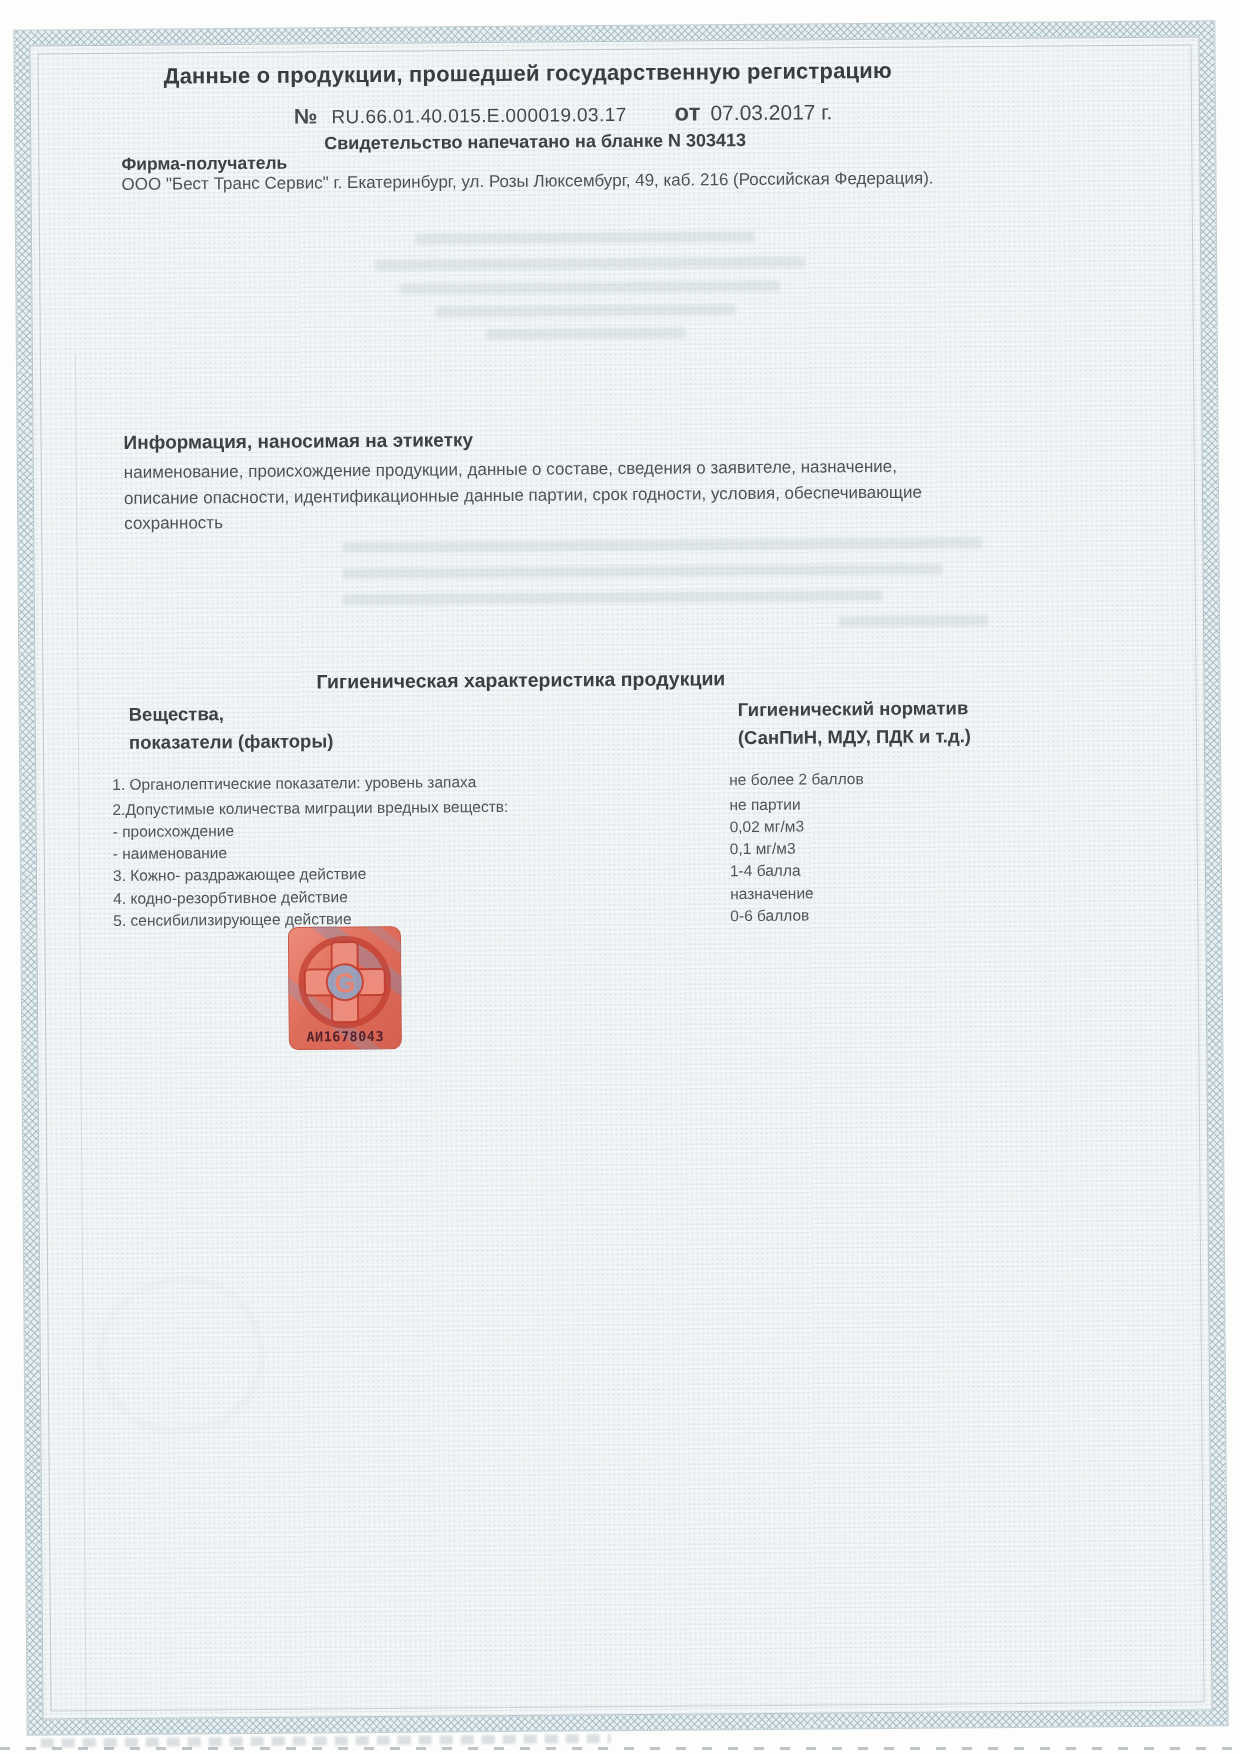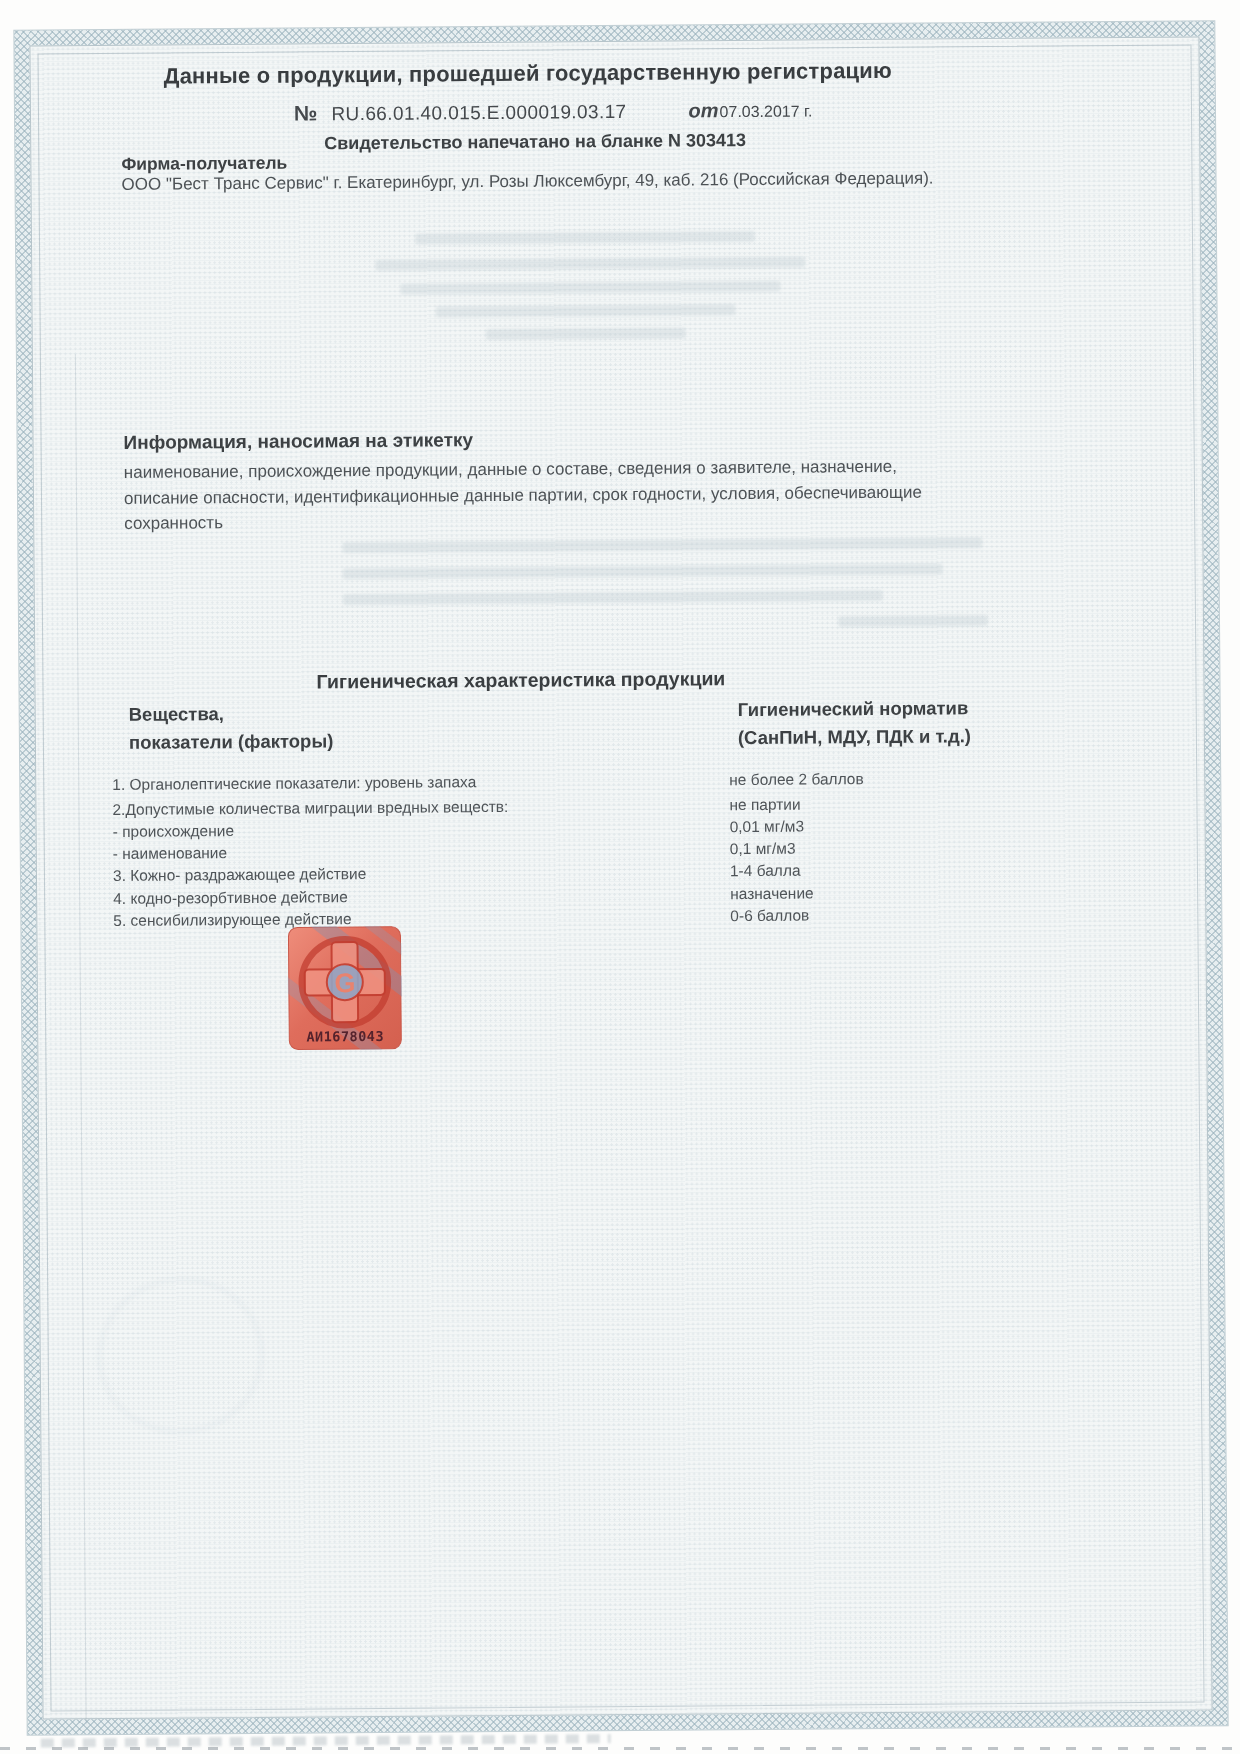--- a/index.html
+++ b/index.html
@@ -27,22 +27,22 @@
       #f3f6f6;
     background-size:5px 5px,auto,auto;
   }
   .paper::after{content:"";position:absolute;inset:7px;border:1px solid rgba(165,180,188,.6);}
   .content{position:absolute;inset:0;}
   .abs{position:absolute;white-space:nowrap;}
   .t-title{font-size:22px;font-weight:bold;color:#393d40;letter-spacing:.2px;}
   .reg{font-size:19px;color:#45494d;}
   .reg .no{font-size:21px;font-weight:bold;}
   .reg .num{margin-left:14px;letter-spacing:.4px;}
-  .reg .ot{margin-left:62px;font-size:20px;font-weight:bold;font-style:italic;}
-  .reg .date{margin-left:1px;font-size:16px;}
+  .reg .ot{margin-left:48px;font-size:24px;font-weight:bold;}
+  .reg .date{margin-left:10px;font-size:21px;}
   .blank-note{font-size:18px;font-weight:bold;color:#3d4144;}
   .firm-label{font-size:17.5px;font-weight:bold;color:#3d4144;}
   .firm-value{font-size:17px;color:#4d5256;}
   .info-head{font-size:19px;font-weight:bold;color:#3d4144;}
   .info-text{font-size:17px;line-height:25.5px;color:#4d5256;white-space:normal;width:808px;}
   .hyg-head{font-size:19.5px;font-weight:bold;color:#3a3e41;}
   .colhead{font-size:18.5px;font-weight:bold;line-height:27.5px;color:#3d4144;}
   .hrow{position:absolute;left:0;width:100%;font-size:15.5px;color:#4f5458;}
   .hrow .lab{position:absolute;left:113px;white-space:nowrap;}
   .hrow .val{position:absolute;left:730px;white-space:nowrap;}
@@ -111,21 +111,21 @@
       <div class="hrow" style="top:772px;">
         <span class="lab">1. Органолептические показатели: уровень запаха</span>
         <span class="val">не более 2 баллов</span>
       </div>
       <div class="hrow" style="top:797px;">
         <span class="lab">2.Допустимые количества миграции вредных веществ:</span>
         <span class="val">не партии</span>
       </div>
       <div class="hrow" style="top:819px;">
         <span class="lab">- происхождение</span>
-        <span class="val">0,01 мг/м3</span>
+        <span class="val">0,02 мг/м3</span>
       </div>
       <div class="hrow" style="top:841px;">
         <span class="lab">- наименование</span>
         <span class="val">0,1 мг/м3</span>
       </div>
       <div class="hrow" style="top:863px;">
         <span class="lab">3. Кожно- раздражающее действие</span>
         <span class="val">1-4 балла</span>
       </div>
       <div class="hrow" style="top:886px;">

